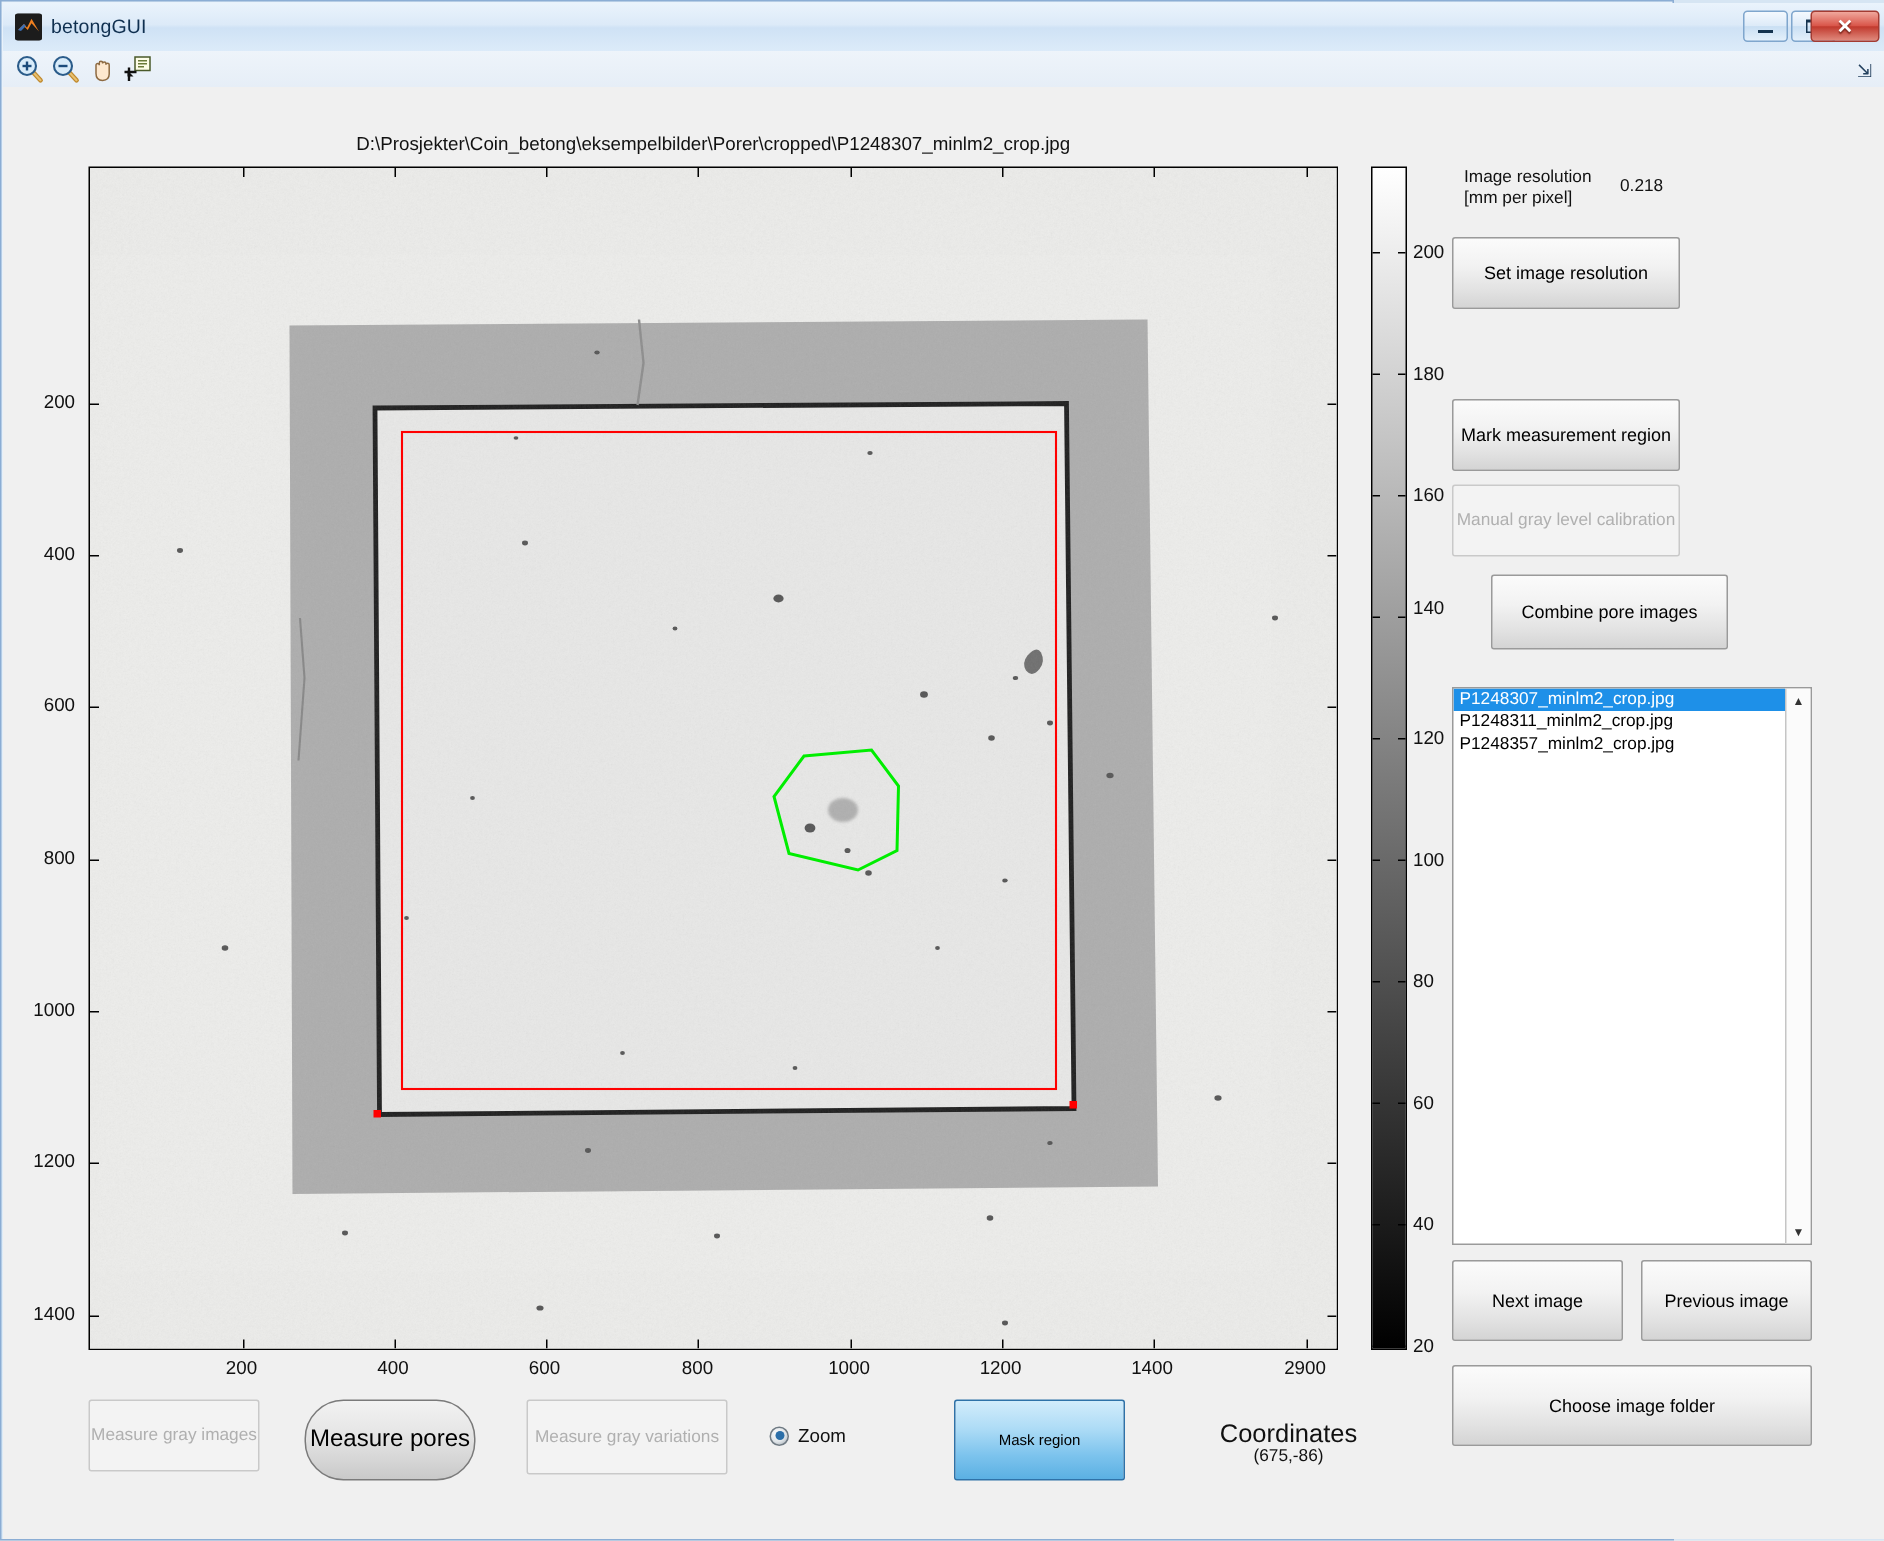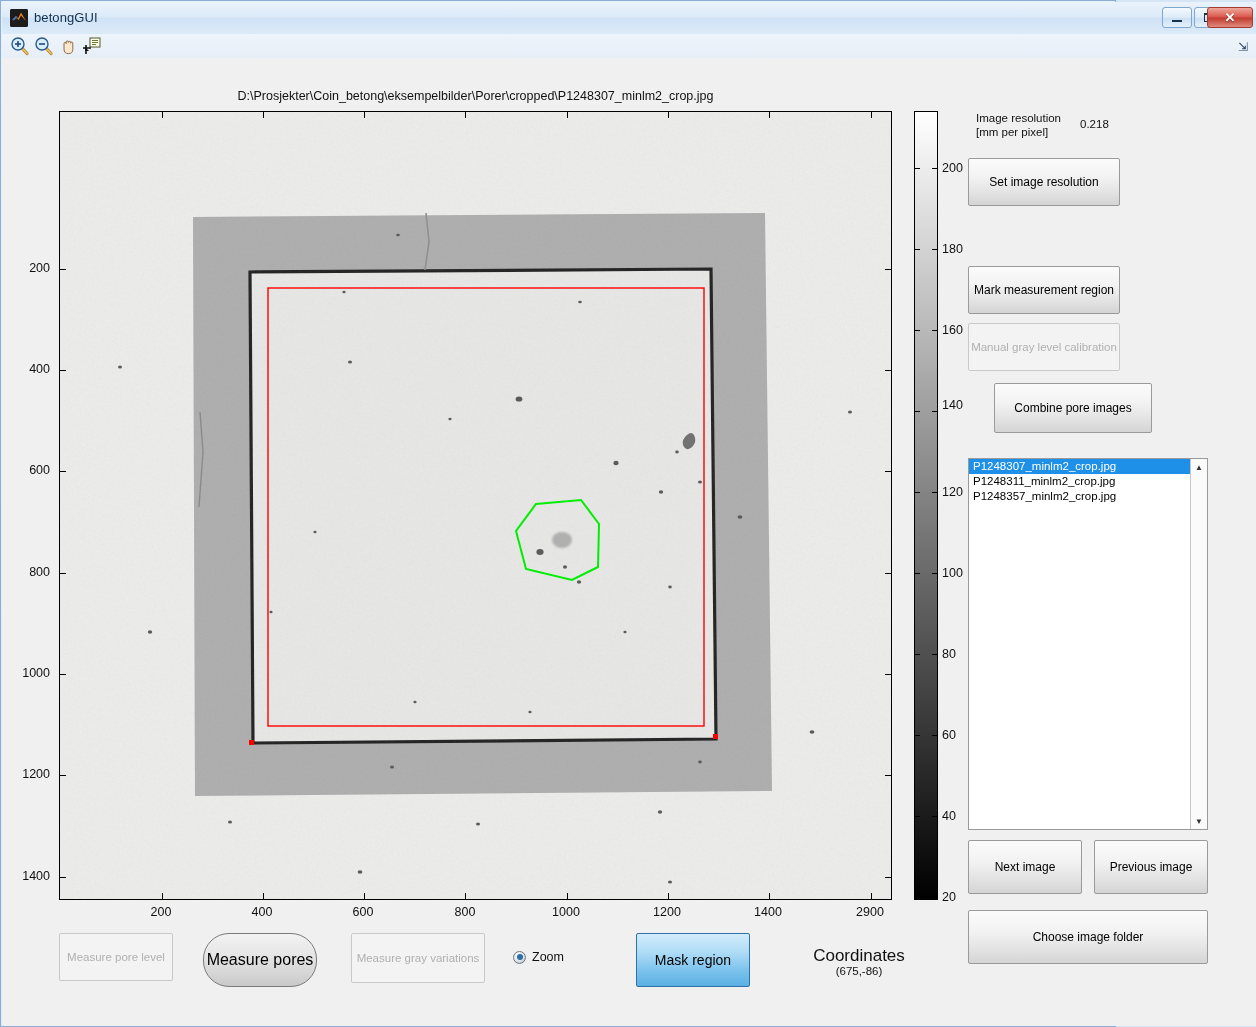--- a/index.html
+++ b/index.html
@@ -161,21 +161,21 @@
   #sb-down{bottom:0;}
 
   #b-next{left:966px;top:782px;width:114px;height:54px;}
   #b-prev{left:1092px;top:782px;width:114px;height:54px;}
   #b-folder{left:966px;top:852px;width:240px;height:54px;}
 
   
   #b-graylevel{left:57px;top:875px;width:114px;height:48px;font-size:11.5px;}
   #b-pores{left:201px;top:875px;width:114px;height:54px;font-size:16px;border-radius:26px;}
   #b-grayvar{left:349px;top:875px;width:134px;height:50px;font-size:11.5px;}
-  #b-mask{left:634px;top:875px;width:114px;height:54px;font-size:14px;}
+  #b-mask{left:634px;top:875px;width:114px;height:54px;font-size:10px;}
 
   #radio-zoom{
     position:absolute;left:511px;top:892px;display:flex;align-items:center;gap:6px;cursor:pointer;
   }
   .radio-outer{
     width:13px;height:13px;border-radius:50%;
     background:radial-gradient(circle at 40% 35%,#ffffff 0%,#dfe4e8 55%,#9aa3ab 100%);
     border:1px solid #6f7a83;box-sizing:border-box;
     display:flex;align-items:center;justify-content:center;
   }
@@ -448,21 +448,21 @@
       <div id="list-scroll">
         <div class="sb-arrow" id="sb-up">▲</div>
         <div class="sb-arrow" id="sb-down">▼</div>
       </div>
     </div>
 
     <div class="mbtn" id="b-next">Next image</div>
     <div class="mbtn" id="b-prev">Previous image</div>
     <div class="mbtn" id="b-folder">Choose image folder</div>
 
-    <div class="mbtn disabled" id="b-graylevel">Measure pore level</div>
+    <div class="mbtn disabled" id="b-graylevel">Measure gray images</div>
     <div class="mbtn pressed" id="b-pores">Measure pores</div>
     <div class="mbtn disabled" id="b-grayvar">Measure gray variations</div>
 
     <div id="radio-zoom">
       <div class="radio-outer">
         <div class="radio-dot"></div>
       </div>
       <div id="radio-label">Zoom</div>
     </div>
 

